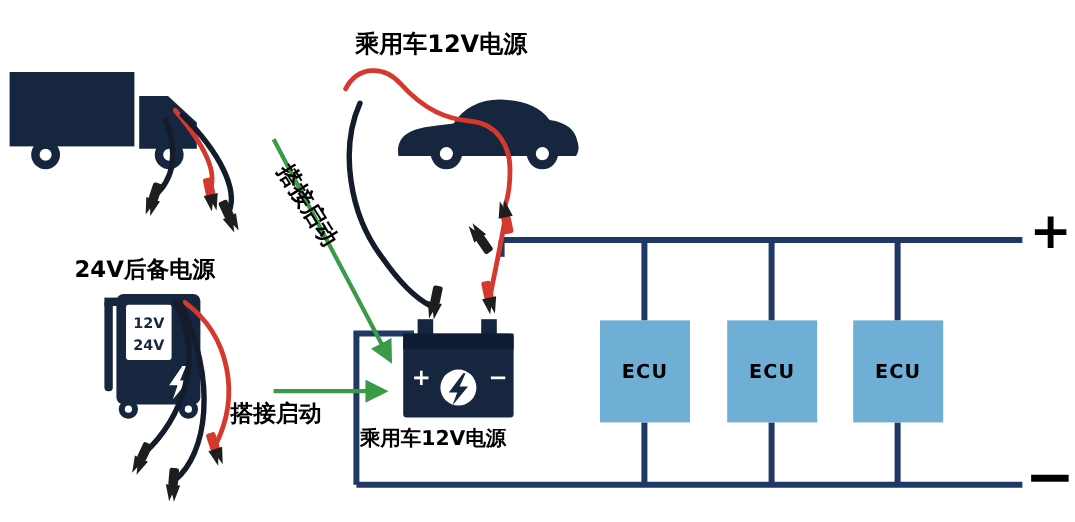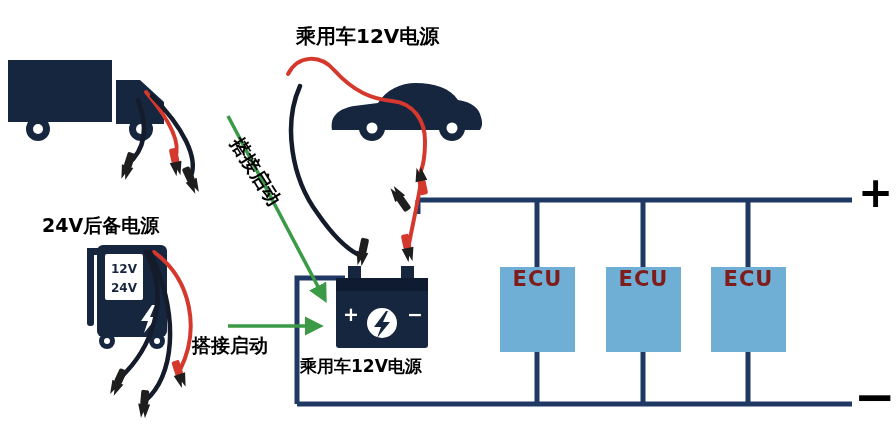--- a/index.html
+++ b/index.html
@@ -7,22 +7,22 @@
   }
   html,body{margin:0;padding:0;background:#fff;}
   .canvas{position:relative;width:896px;height:435px;background:#fff;overflow:hidden;
           font-family:"DejaVu Sans",sans-serif;}
   .canvas > svg{position:absolute;left:0;top:0;}
   .lbl{position:absolute;font-weight:700;color:#000;white-space:nowrap;line-height:1.2;
        font-family:"DejaVu Sans",sans-serif;}
   .sign{position:absolute;font-weight:700;color:#000;line-height:1;
         font-family:"DejaVu Sans",sans-serif;}
   .ecu{position:absolute;width:75px;height:85px;background:var(--ecu);
-       display:flex;align-items:flex-start;justify-content:center;
-       color:#7f1d1d;font-weight:700;font-size:21px;letter-spacing:1px;}
+       display:flex;align-items:center;justify-content:center;
+       color:#000000;font-weight:700;font-size:16px;letter-spacing:1px;}
   
   .navy{fill:var(--navy);}
   .darknavy{fill:#0E1B30;}
   .white{fill:#fff;}
   .busline{stroke:var(--bus);stroke-width:5;fill:none;}
   .cableR{stroke:var(--red);stroke-width:4;fill:none;stroke-linecap:round;}
   .cableB{stroke:#141C2C;stroke-width:4.5;fill:none;stroke-linecap:round;}
   .garrow{stroke:var(--green);stroke-width:3.5;fill:none;}
   .gfill{fill:var(--green);}
   .jaw{fill:#1E1E1E;}
@@ -140,20 +140,20 @@
     <span>ECU</span>
   </div>
   <div class="ecu" style="left:606px;top:267px">
     <span>ECU</span>
   </div>
   <div class="ecu" style="left:711px;top:267px">
     <span>ECU</span>
   </div>
 
   <div class="lbl" style="left:296px;top:24px;font-size:20px">乘用车12V电源</div>
-  <div class="lbl" style="left:42px;top:214px;font-size:19px">24V后备电源</div>
+  <div class="lbl" style="left:62px;top:214px;font-size:19px">24V后备电源</div>
   <div class="lbl" style="left:200px;top:160px;width:112px;text-align:center;font-size:19px;transform:rotate(58deg)">搭接启动</div>
   <div class="lbl" style="left:192px;top:334px;font-size:19px">搭接启动</div>
   <div class="lbl" style="left:300px;top:356px;font-size:17px">乘用车12V电源</div>
   <div class="sign" style="left:858px;top:172px;font-size:42px">+</div>
   <div class="sign" style="left:854px;top:372px;font-size:50px">−</div>
 
 </div>
 
 </body></html>

